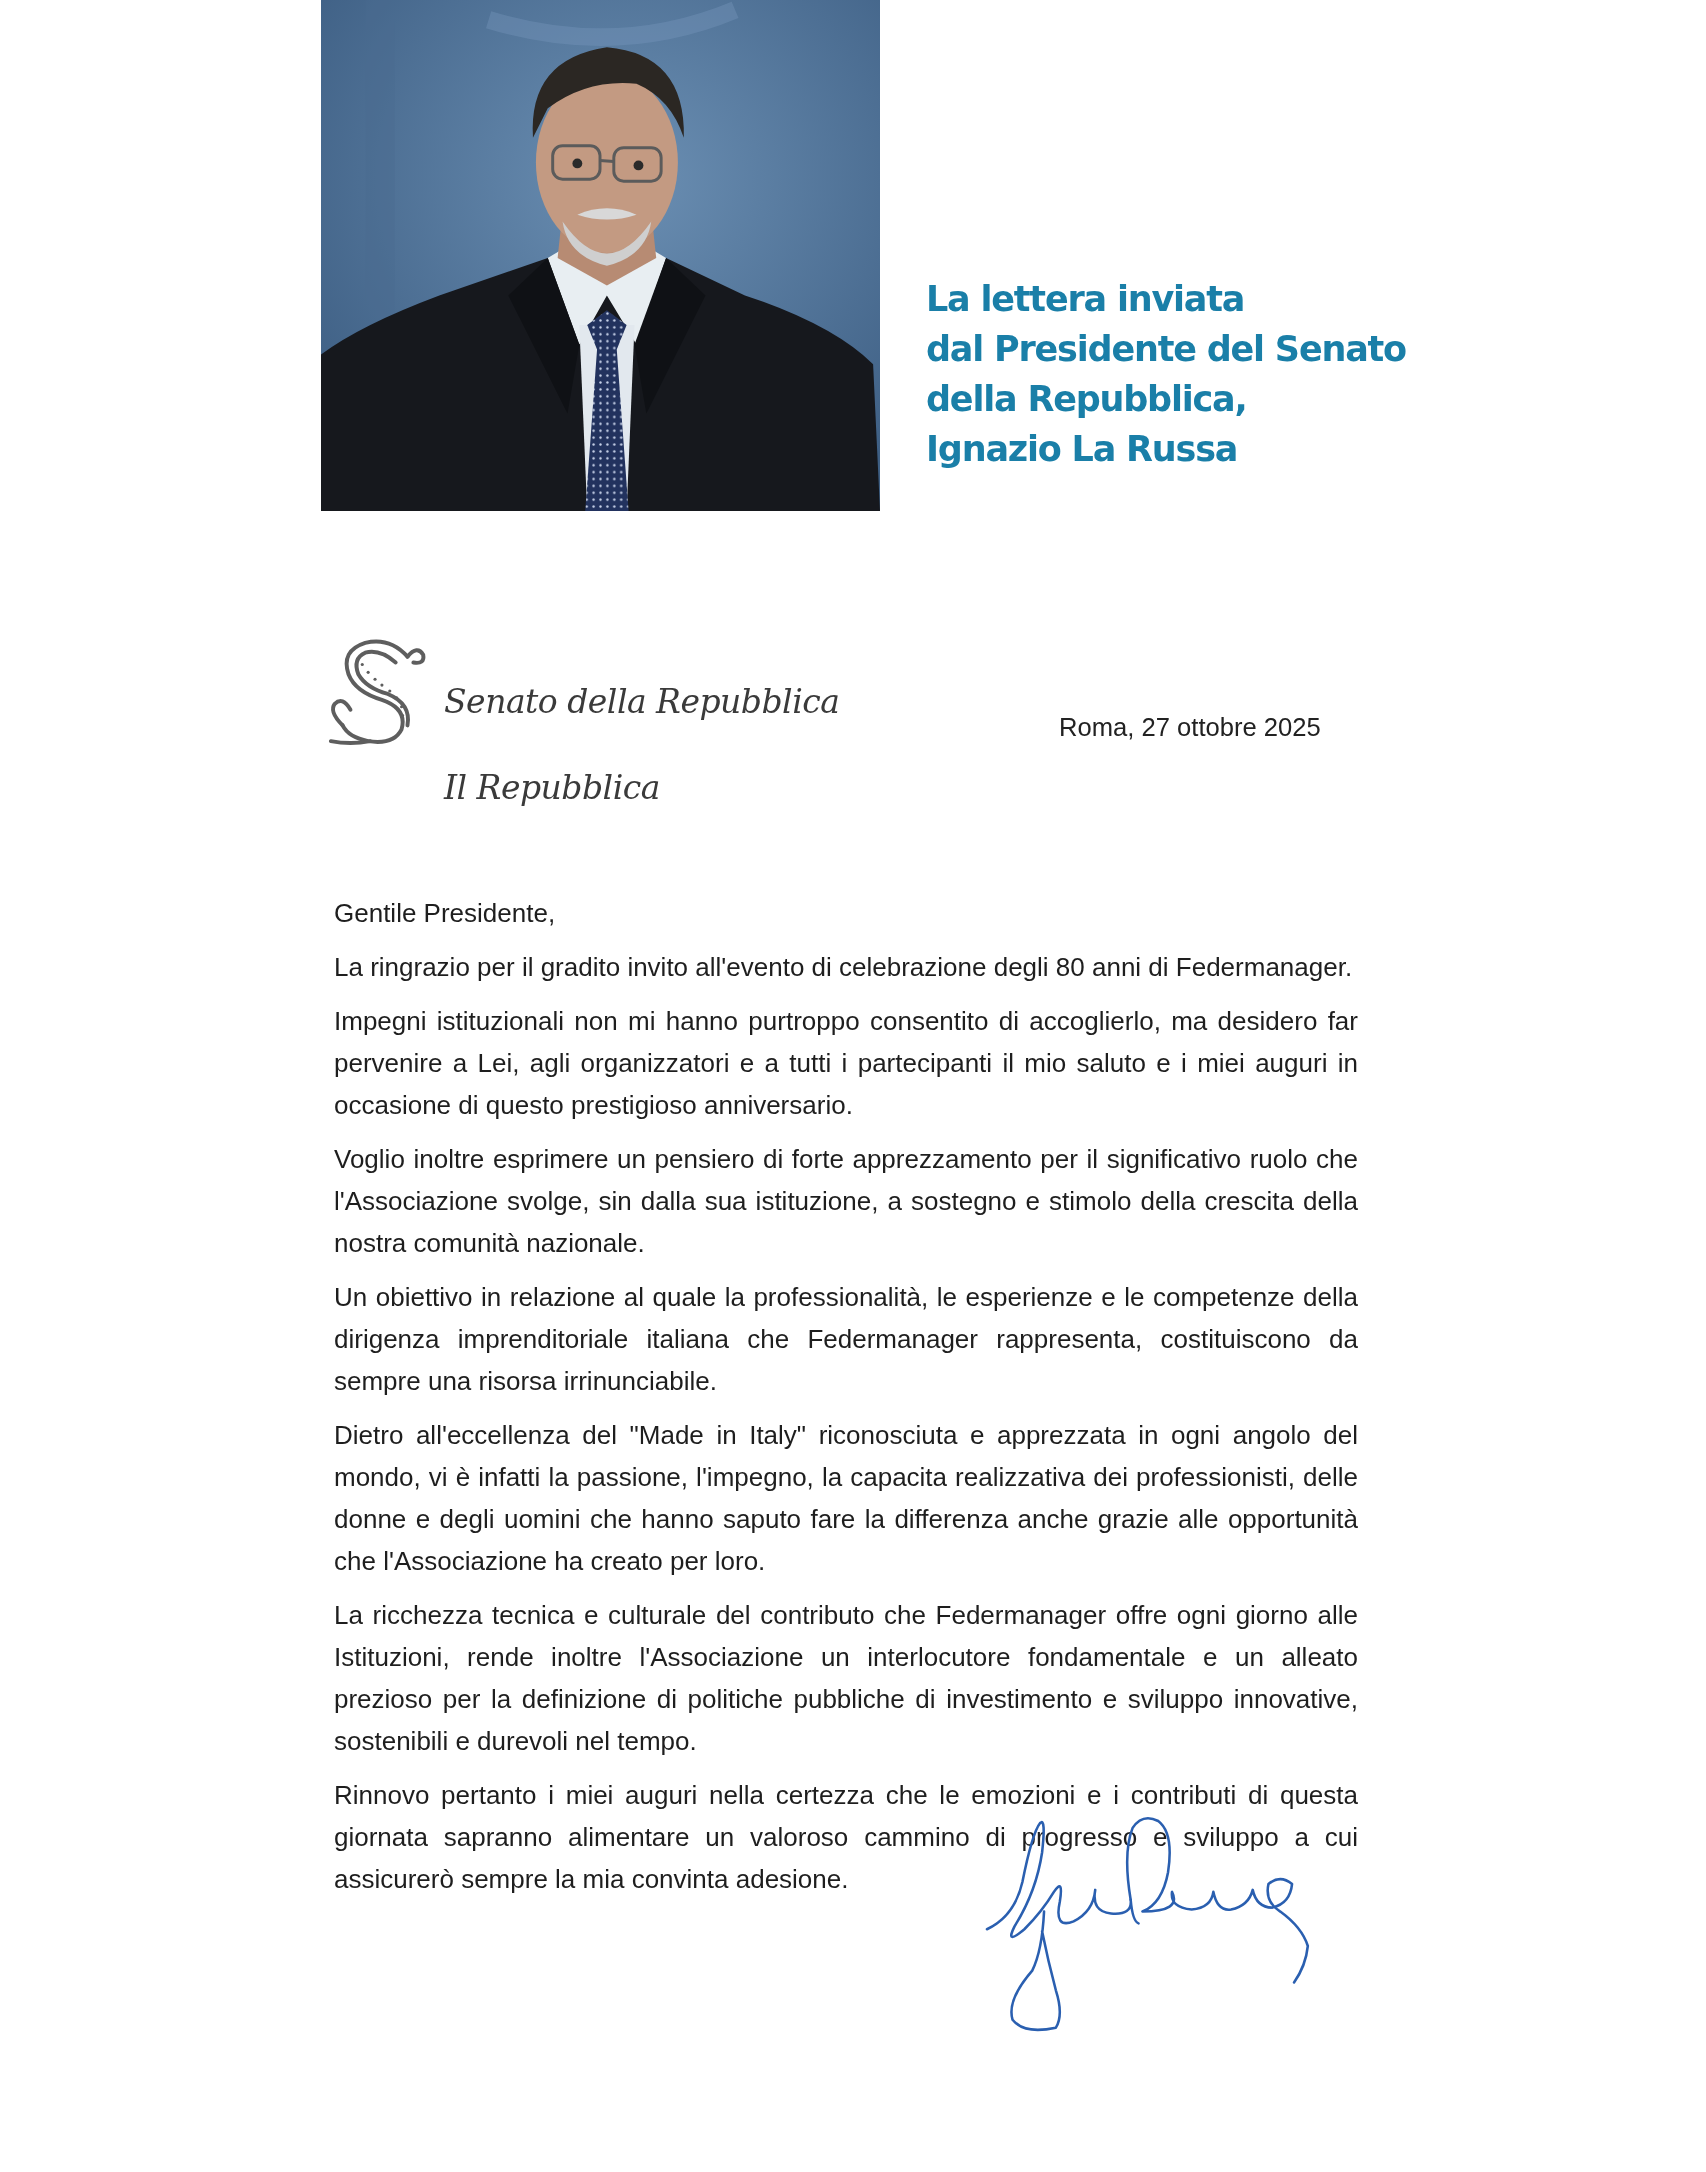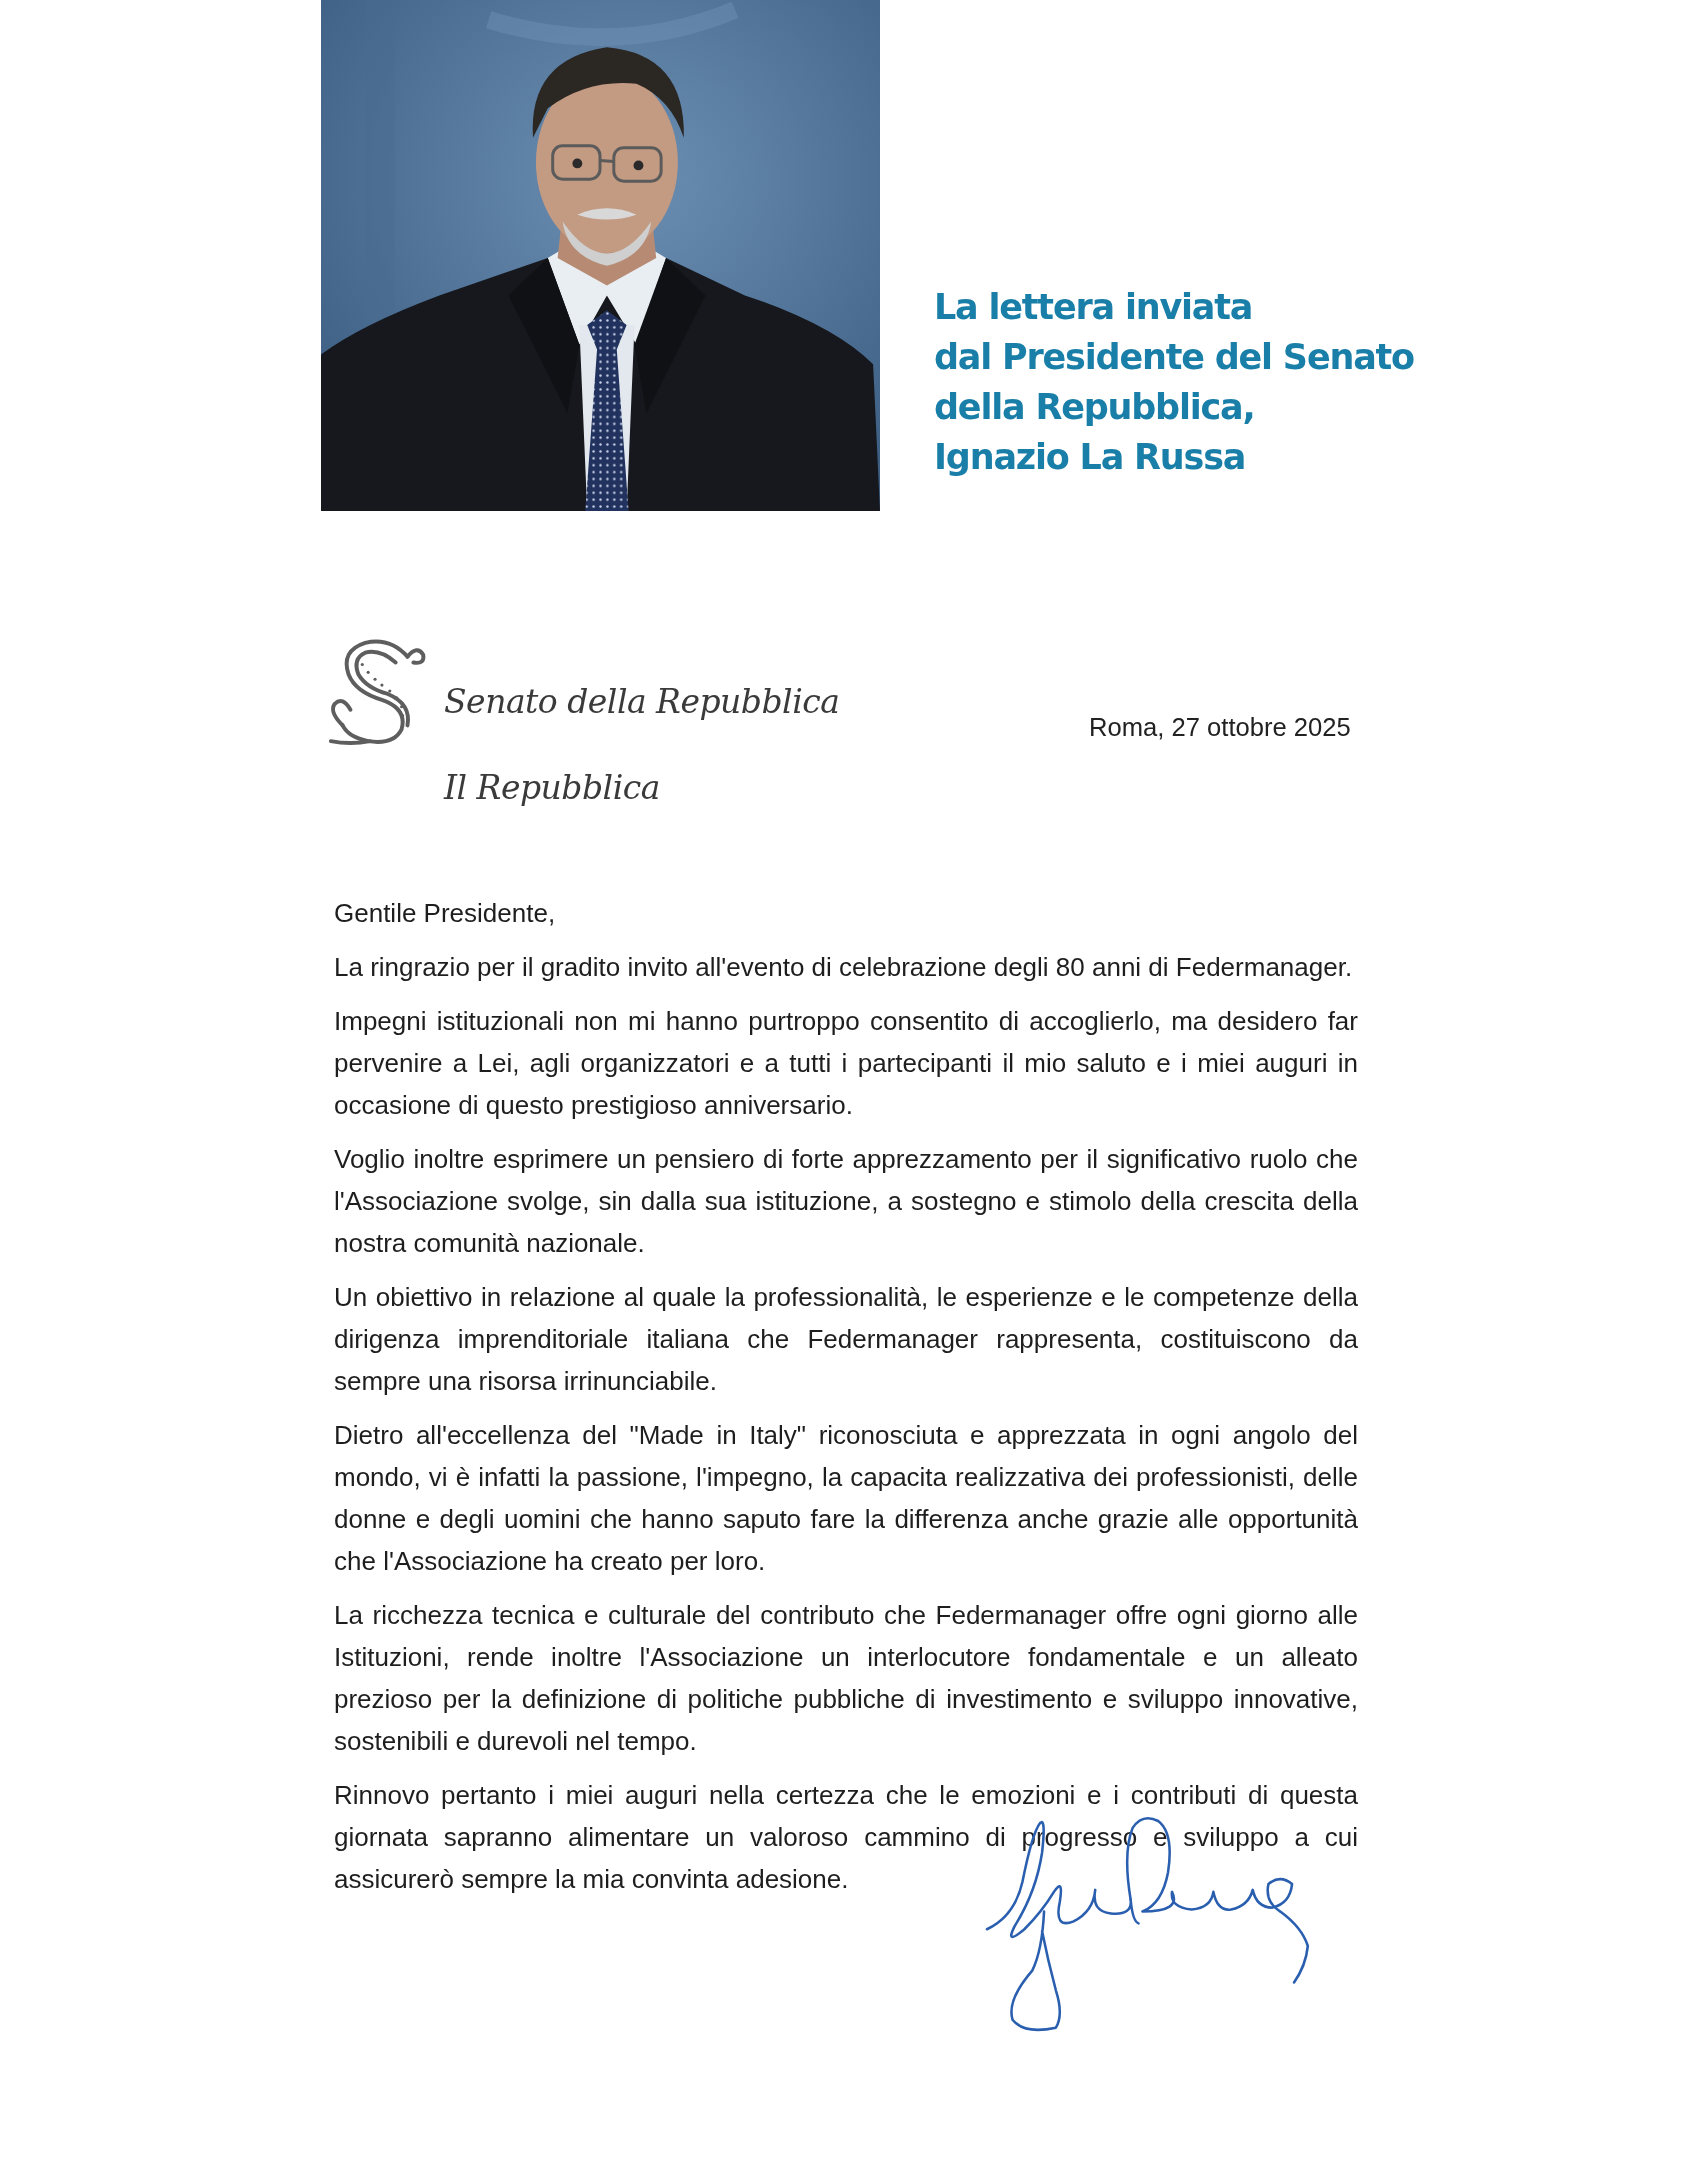--- a/index.html
+++ b/index.html
@@ -4,33 +4,33 @@
 <style>
   html, body { margin: 0; padding: 0; background: #ffffff; }
   body { width: 1706px; height: 2172px; position: relative; overflow: hidden; font-family: "Liberation Sans", sans-serif; color: #1e1e1e; }
 
   
   .photo { position: absolute; left: 321px; top: 0; width: 559px; height: 511px; overflow: hidden;
     background: linear-gradient(180deg, #5f83a6 0%, #4d7197 45%, #3d5e82 100%); }
   .photo svg { display: block; width: 100%; height: 100%; }
 
   
-  .title { position: absolute; left: 926px; top: 274px; width: 453px; margin: 8px;
+  .title { position: absolute; left: 926px; top: 274px; width: 453px; margin: 0;
     font-family: "DejaVu Sans", sans-serif; font-weight: bold; font-size: 35px; line-height: 50px;
     color: #1a7fa8; letter-spacing: -1.2px; }
   .title span { display: block; white-space: nowrap; }
 
   
   .letterhead { position: absolute; left: 321px; top: 635px; width: 493px; height: 118px; }
   .letterhead .monogram { position: absolute; left: 0; top: 0; width: 113px; height: 113px; }
   .letterhead .lh-text { position: absolute; left: 123px; top: 5.9px; font-family: "DejaVu Serif", serif; font-style: italic;
     color: #3a3a3a; font-size: 33px; line-height: 51px; letter-spacing: -0.5px; }
   .letterhead .lh-text span { display: block; white-space: nowrap; margin-top: 35px; }
 
-  .date { position: absolute; left: 1089px; top: 713px; font-size: 25.6px; color: #222; white-space: nowrap; text-align: center; }
+  .date { position: absolute; left: 1059px; top: 713px; font-size: 25.6px; color: #222; white-space: nowrap; text-align: center; }
 
   
   .letter { position: absolute; left: 322px; top: 880px; width: 1048px; font-size: 26px; line-height: 42px;
     color: #1e1e1e; text-align: justify; }
   .letter p { margin: 12px; }
 
   
   .signature { position: absolute; left: 985px; top: 1813px; width: 374px; height: 266px; }
 </style>
 </head>

